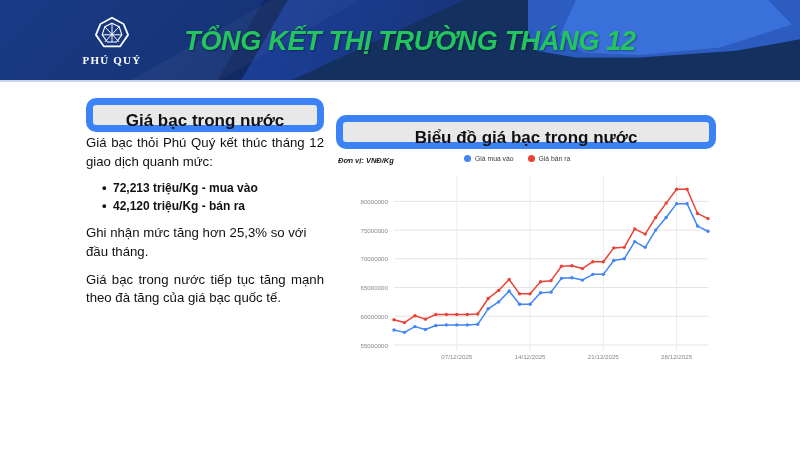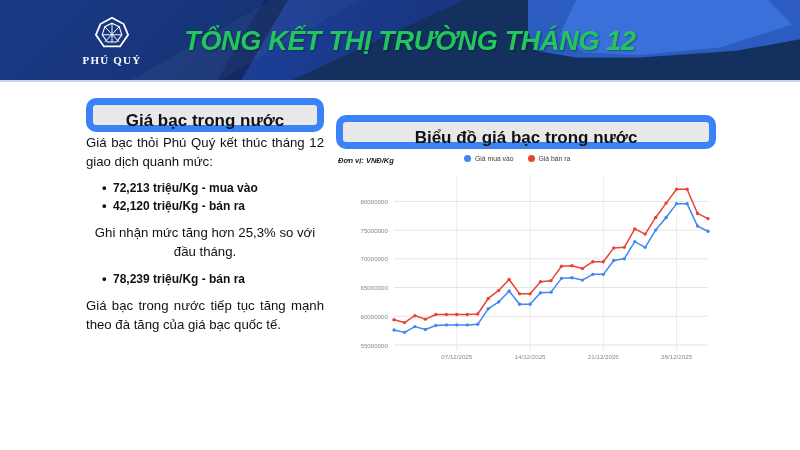--- a/index.html
+++ b/index.html
@@ -85,21 +85,21 @@
     border-radius: 10px;
     background: #e8e8e8;
     text-align: center;
     font-weight: 700;
     color: #111;
   }
   #left-title { height: 34px; line-height: 32px; font-size: 17px; }
 
   #left-body { margin-top: 2px; font-size: 13.2px; color: #111; line-height: 1.42; }
   #left-body p { margin-bottom: 9px; text-align: justify; }
-  #left-body p.nojust { text-align: center; }
+  #left-body p.nojust { text-align: left; }
   ul.bullets { list-style: none; margin: 0 0 9px 0; padding: 0 0 0 16px; }
   ul.bullets li {
     position: relative; font-weight: 700; font-size: 12px; line-height: 1.45;
     padding-left: 11px; color:#111;
   }
   ul.bullets li::before {
     content: "•"; position: absolute; left: 0; top: -1px; font-size: 13px;
   }
 
   
@@ -159,21 +159,20 @@
 
       <ul class="bullets">
         <li>72,213 triệu/Kg - mua vào</li>
         <li>42,120 triệu/Kg - bán ra</li>
       </ul>
 
       <p class="nojust">Ghi nhận mức tăng hơn 25,3% so với đầu tháng.</p>
 
 
       <ul class="bullets">
-        <li>78,239 triệu/Kg - bán ra</li>
       </ul>
 
       <p>Giá bạc trong nước tiếp tục tăng mạnh theo đà tăng của giá bạc quốc tế.</p>
     </div>
   </div>
 
   <div id="chart-panel">
     <div id="chart-title" class="pill">Biểu đồ giá bạc trong nước</div>
 
     <div id="chart-sub">

